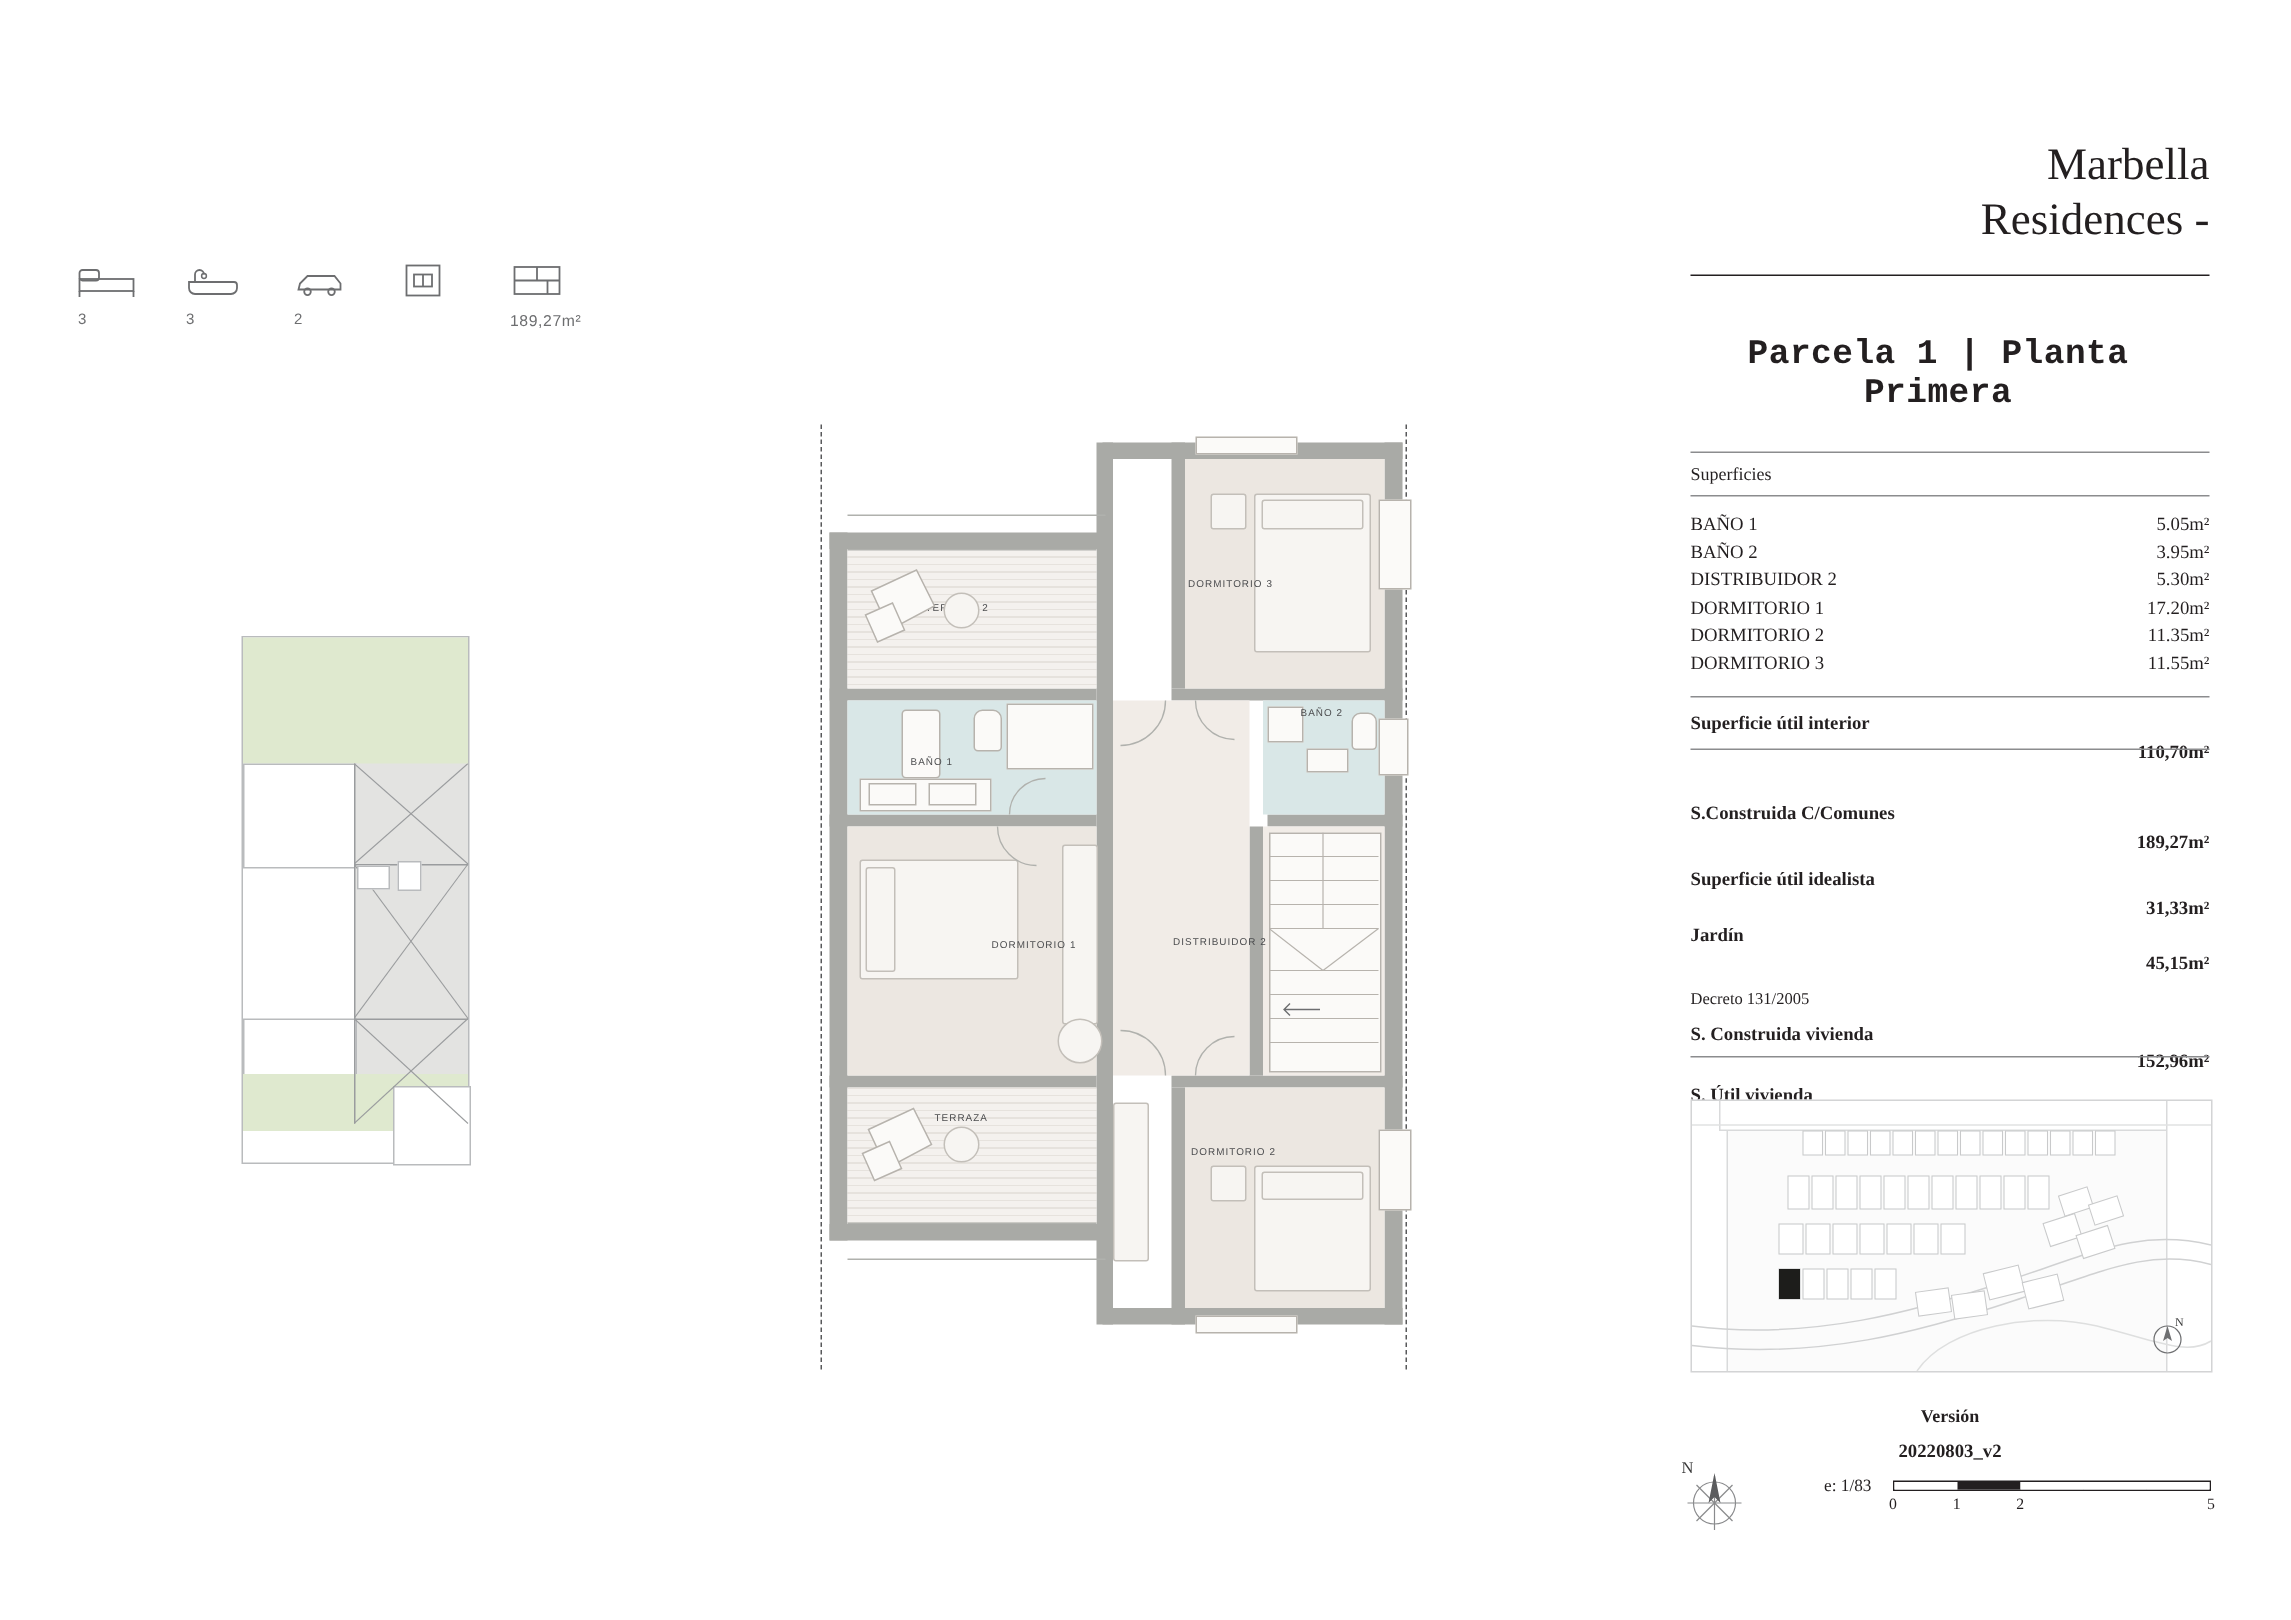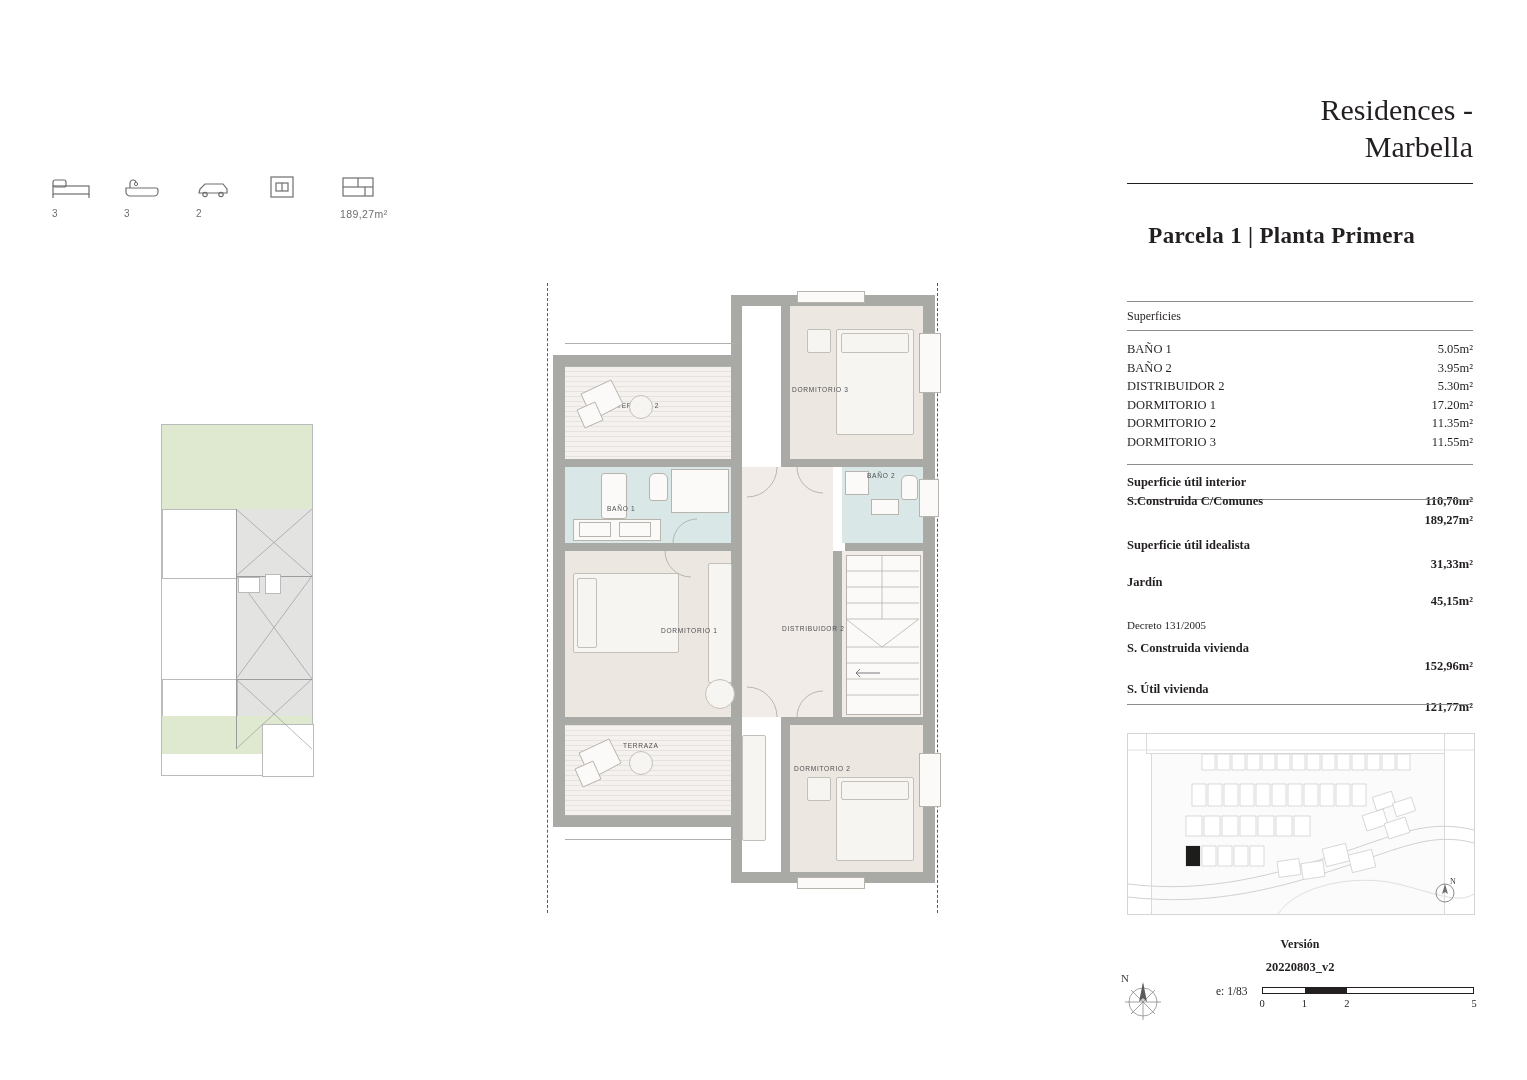--- a/index.html
+++ b/index.html
@@ -170,25 +170,25 @@
     top: 92px;
     width: 346px;
     text-align: right;
     font-family: "Liberation Serif", serif;
     font-size: 30px;
     line-height: 1.22;
     color: #231f20;
   }
   .parcela {
     position: absolute;
-    left: 1069px;
+    left: 1119px;
     top: 223px;
     width: 346px;
-    text-align: right;
-    font-family: Liberation Serif, serif;
+    text-align: center;
+    font-family: Liberation Mono, monospace;
     font-size: 23px;
     font-weight: bold;
     letter-spacing: .3px;
   }
   .vivienda {
     position: absolute;
     left: 1127px;
     top: 256px;
     width: 346px;
     text-align: right;
@@ -518,22 +518,22 @@
     </svg>
     <div class="circle" style="left:84px; top:468px; width:22px; height:22px;"></div>
     <svg style="position:absolute; left:28px; top:452px;" width="52" height="62">
       <path d="M6 18 L36 4 L48 28 L18 44 Z" fill="#fbfaf8" stroke="#b7b3ad" stroke-width="1"></path>
       <path d="M2 34 L20 26 L28 44 L10 52 Z" fill="#fbfaf8" stroke="#b7b3ad" stroke-width="1"></path>
     </svg>
   </div>
 
 
   <div class="brand">
+    <div>Marbella</div>
     <div>Residences -</div>
-    <div>Marbella</div>
   </div>
   <div class="divider" style="top:183px;"></div>
 
   <div class="parcela">Parcela 1  |  Planta Primera</div>
 
   <div class="divider" style="top:301px; background:#8b8c8e;"></div>
   <div class="superficies-head">Superficies</div>
   <div class="divider" style="top:330px; background:#8b8c8e;"></div>
 
   <div class="tbl" style="top:340px;">
@@ -567,21 +567,21 @@
 
   <div class="tbl" style="top:473px;">
     <div class="row bold">
       <span class="l">Superficie útil interior</span>
       <span class="v">110,70m²</span>
     </div>
   </div>
 
   <div class="divider" style="top:499px; background:#8b8c8e;"></div>
 
-  <div class="tbl" style="top:492px;">
+  <div class="tbl" style="top:533px;">
     <div class="row bold">
       <span class="l">S.Construida C/Comunes</span>
       <span class="v">189,27m²</span>
     </div>
     <div style="height:7px;"></div>
     <div class="row bold">
       <span class="l">Superficie útil idealista</span>
       <span class="v">31,33m²</span>
     </div>
     <div class="row bold">

